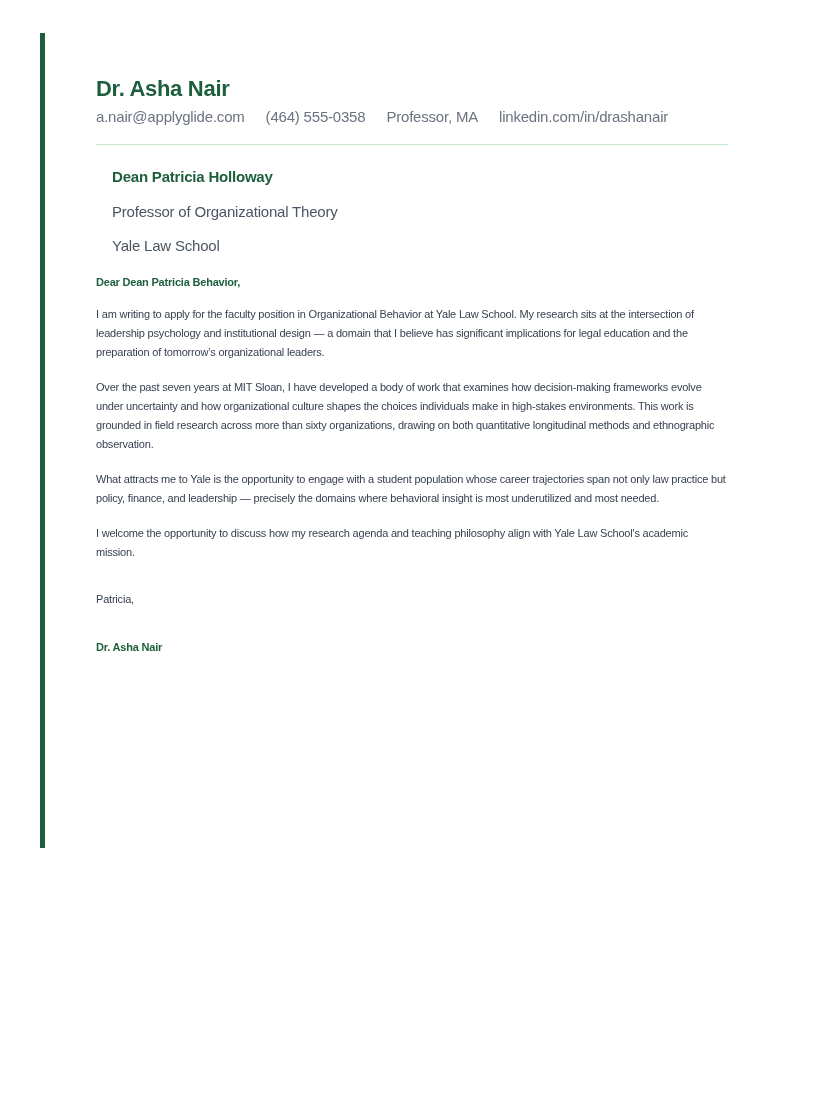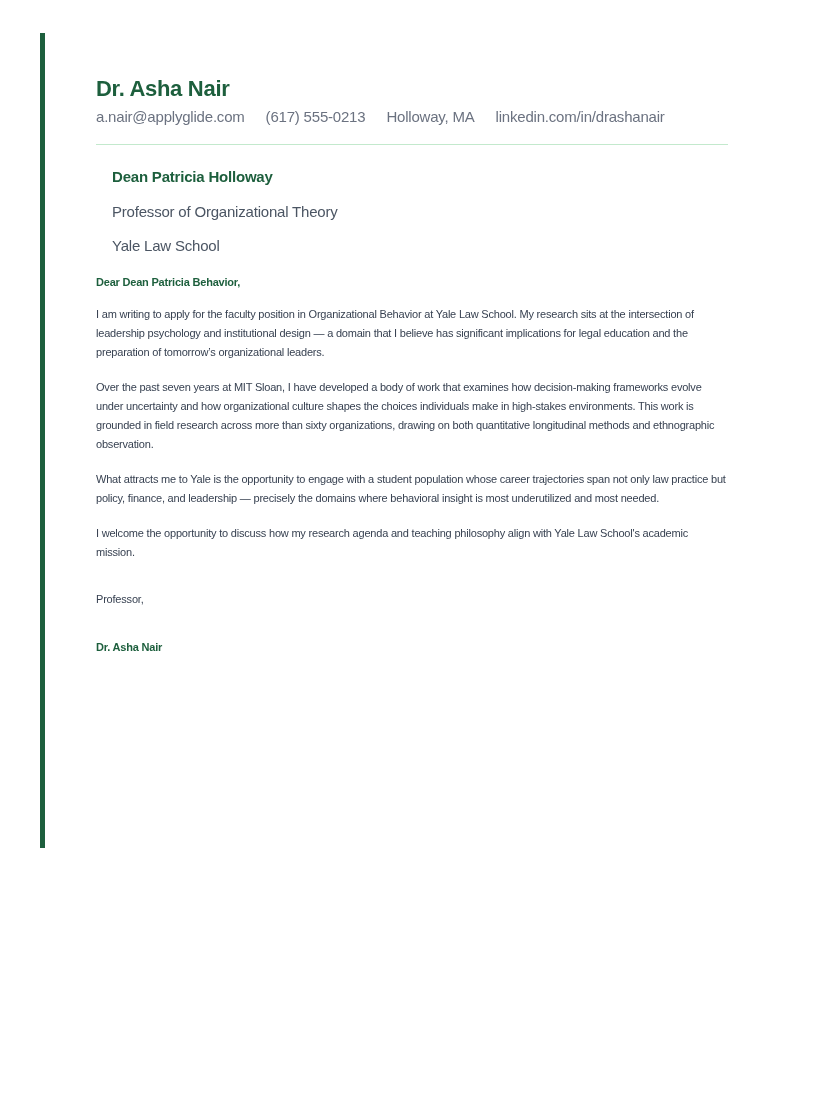--- a/index.html
+++ b/index.html
@@ -92,40 +92,40 @@
 
 <div class="page">
   <div class="accent-bar"></div>
 
   <div class="content">
 
     <header>
       <h1 class="applicant-name">Dr. Asha Nair</h1>
       <div class="contact-row">
         <span>a.nair@applyglide.com</span>
-        <span>(617) 555-0213</span>
-        <span>Holloway, MA</span>
+        <span>(464) 555-0358</span>
+        <span>Professor, MA</span>
         <span>linkedin.com/in/drashanair</span>
       </div>
     </header>
 
     <hr class="divider">
 
 
     <div class="recipient">
       <p class="recipient-name">Dean Patricia Holloway</p>
       <p class="recipient-title">Professor of Organizational Theory</p>
       <p class="recipient-org">Yale Law School</p>
     </div>
 
     <p class="salutation">Dear Dean Patricia Behavior,</p>
 
     <p class="body-para">I am writing to apply for the faculty position in Organizational Behavior at Yale Law School. My research sits at the intersection of leadership psychology and institutional design — a domain that I believe has significant implications for legal education and the preparation of tomorrow’s organizational leaders.</p>
     <p class="body-para">Over the past seven years at MIT Sloan, I have developed a body of work that examines how decision-making frameworks evolve under uncertainty and how organizational culture shapes the choices individuals make in high-stakes environments. This work is grounded in field research across more than sixty organizations, drawing on both quantitative longitudinal methods and ethnographic observation.</p>
     <p class="body-para">What attracts me to Yale is the opportunity to engage with a student population whose career trajectories span not only law practice but policy, finance, and leadership — precisely the domains where behavioral insight is most underutilized and most needed.</p>
     <p class="body-para">I welcome the opportunity to discuss how my research agenda and teaching philosophy align with Yale Law School's academic mission.</p>
 
-    <p class="closing">Professor,</p>
+    <p class="closing">Patricia,</p>
 
     <p class="signature-name">Dr. Asha Nair</p>
 
   </div>
 </div>
 
 </body></html>

